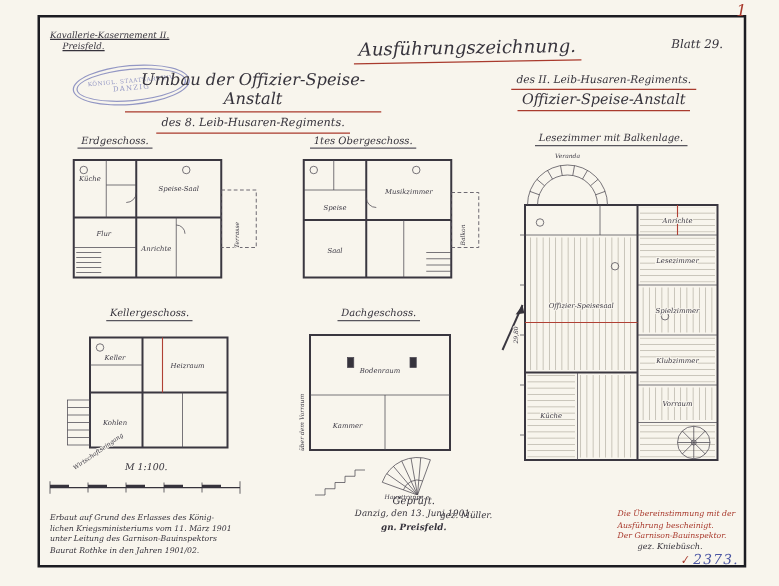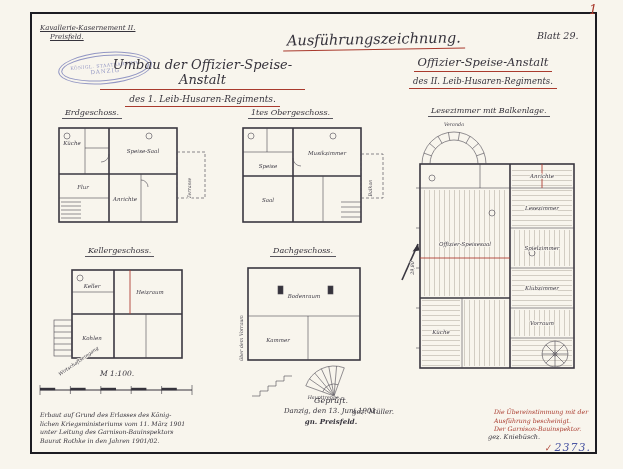--- a/index.html
+++ b/index.html
@@ -54,26 +54,26 @@
   </div>
 
   <div class="abs hw center" style="left:283px;top:31px;width:180px;font-size:14.5px;transform:rotate(-1deg);">
     <span class="red-ul">Ausführungszeichnung.</span>
   </div>
 
   <div class="abs hw" style="left:537px;top:30px;font-size:9.5px;">Blatt 29.</div>
 
   <div class="abs hw center" style="left:100px;top:57px;width:205px;">
     <div style="font-size:13px;"><span class="red-ul">Umbau der Offizier-Speise-Anstalt</span></div>
-    <div style="font-size:9px;margin-top:4px;"><span class="red-ul">des 1. Leib-Husaren-Regiments.</span></div>
+    <div style="font-size:9px;margin-top:4px;"><span class="red-ul">des 8. Leib-Husaren-Regiments.</span></div>
   </div>
 
   <div class="abs hw center" style="left:398px;top:55px;width:170px;">
+    <div style="font-size:8.5px;margin-top:4px;"><span class="red-ul">des II. Leib-Husaren-Regiments.</span></div>
     <div style="font-size:11.5px;"><span class="red-ul">Offizier-Speise-Anstalt</span></div>
-    <div style="font-size:8.5px;margin-top:4px;"><span class="red-ul">des II. Leib-Husaren-Regiments.</span></div>
   </div>
 
   <span class="plan-title" style="left:62px;top:108px;"><span class="ink-ul">Erdgeschoss.</span></span>
   <span class="plan-title" style="left:248px;top:108px;"><span class="ink-ul">1tes Obergeschoss.</span></span>
   <span class="plan-title" style="left:85px;top:246px;"><span class="ink-ul">Kellergeschoss.</span></span>
   <span class="plan-title" style="left:270px;top:246px;"><span class="ink-ul">Dachgeschoss.</span></span>
   <span class="plan-title" style="left:428px;top:106px;"><span class="ink-ul">Lesezimmer mit Balkenlage.</span></span>
 
   <svg class="plan" style="left:45px;top:118px;" width="190" height="128" viewBox="0 0 190 128">
     <g class="w">
@@ -302,19 +302,19 @@
     <div style="font-size:7px;margin-top:2px;">Danzig, den 13. Juni 1901.</div>
     <div style="font-size:7px;margin-top:2px;font-weight:bold;">gn. Preisfeld.</div>
   </div>
   <div class="abs hw" style="left:352px;top:408px;font-size:7px;font-style:italic;">gez. Müller.</div>
 
   <div class="abs note red" style="left:494px;top:408px;width:106px;">
     <div>Die Übereinstimmung mit der</div>
     <div>Ausführung bescheinigt.</div>
     <div>Der Garnison-Bauinspektor.</div>
   </div>
-  <div class="abs hw" style="left:488px;top:433px;font-size:6.5px;font-style:italic;">gez. Kniebüsch.</div>
+  <div class="abs hw" style="left:510px;top:433px;font-size:6.5px;font-style:italic;">gez. Kniebüsch.</div>
 
   <div class="abs hw" style="left:544px;top:441px;font-size:11px;letter-spacing:1px;">
     <span class="tick-icon">✓</span><span class="blue">2373.</span>
   </div>
 
 </div>
 
 </body></html>

